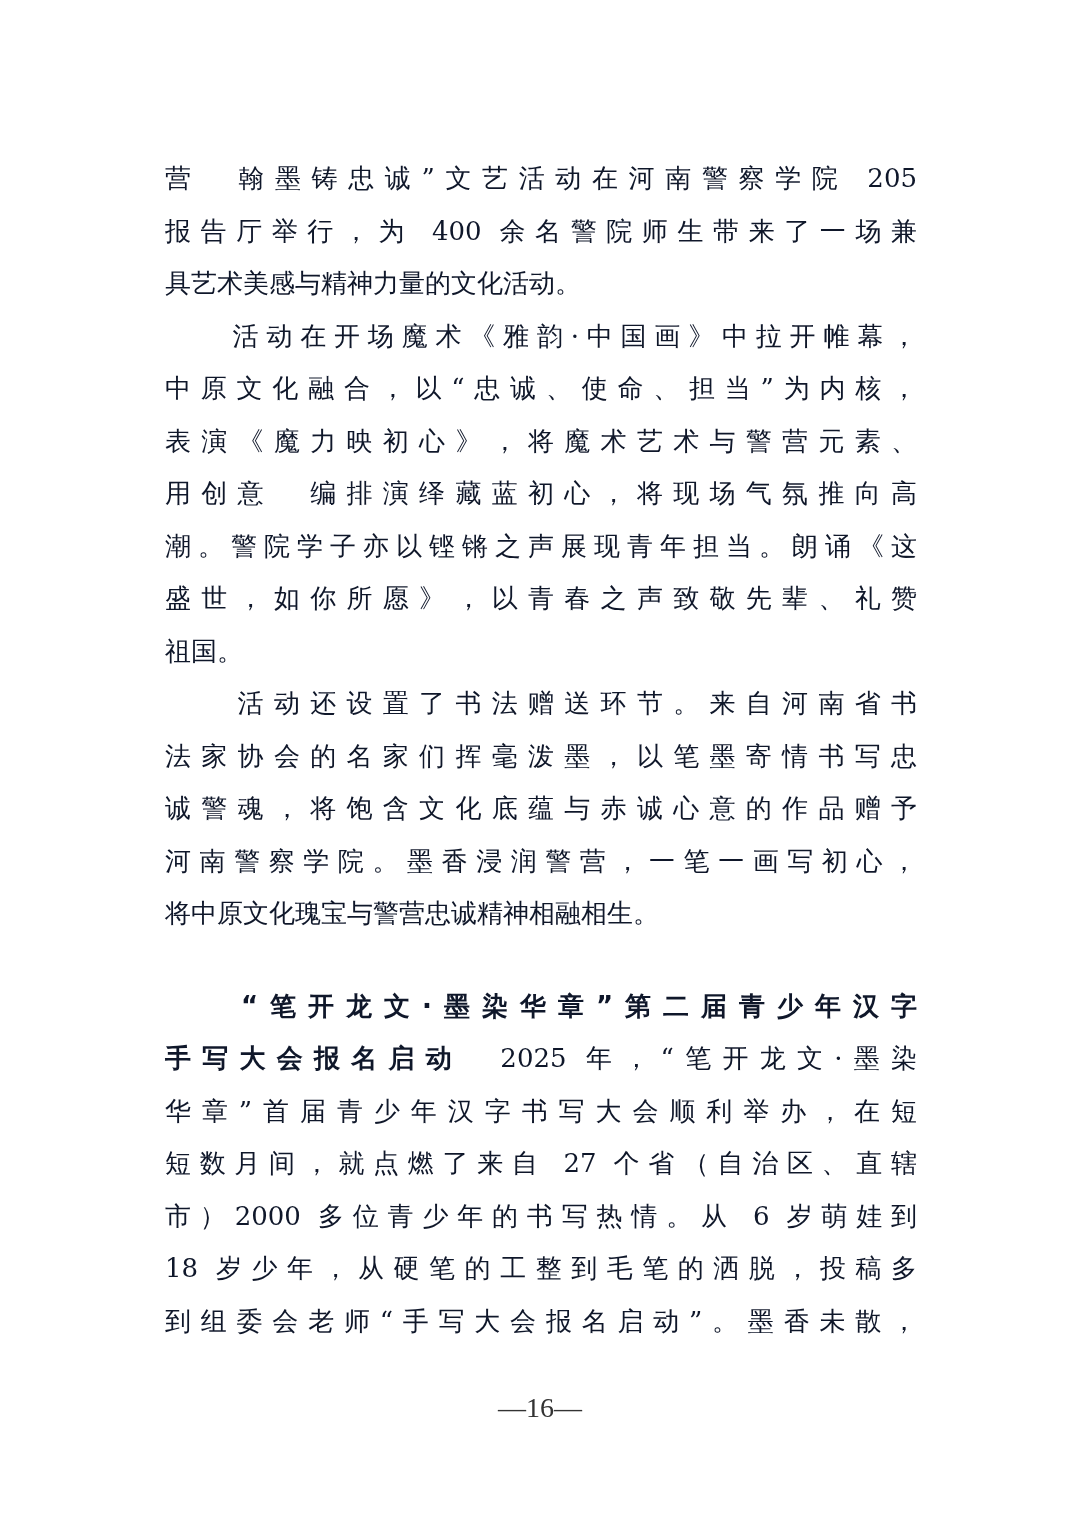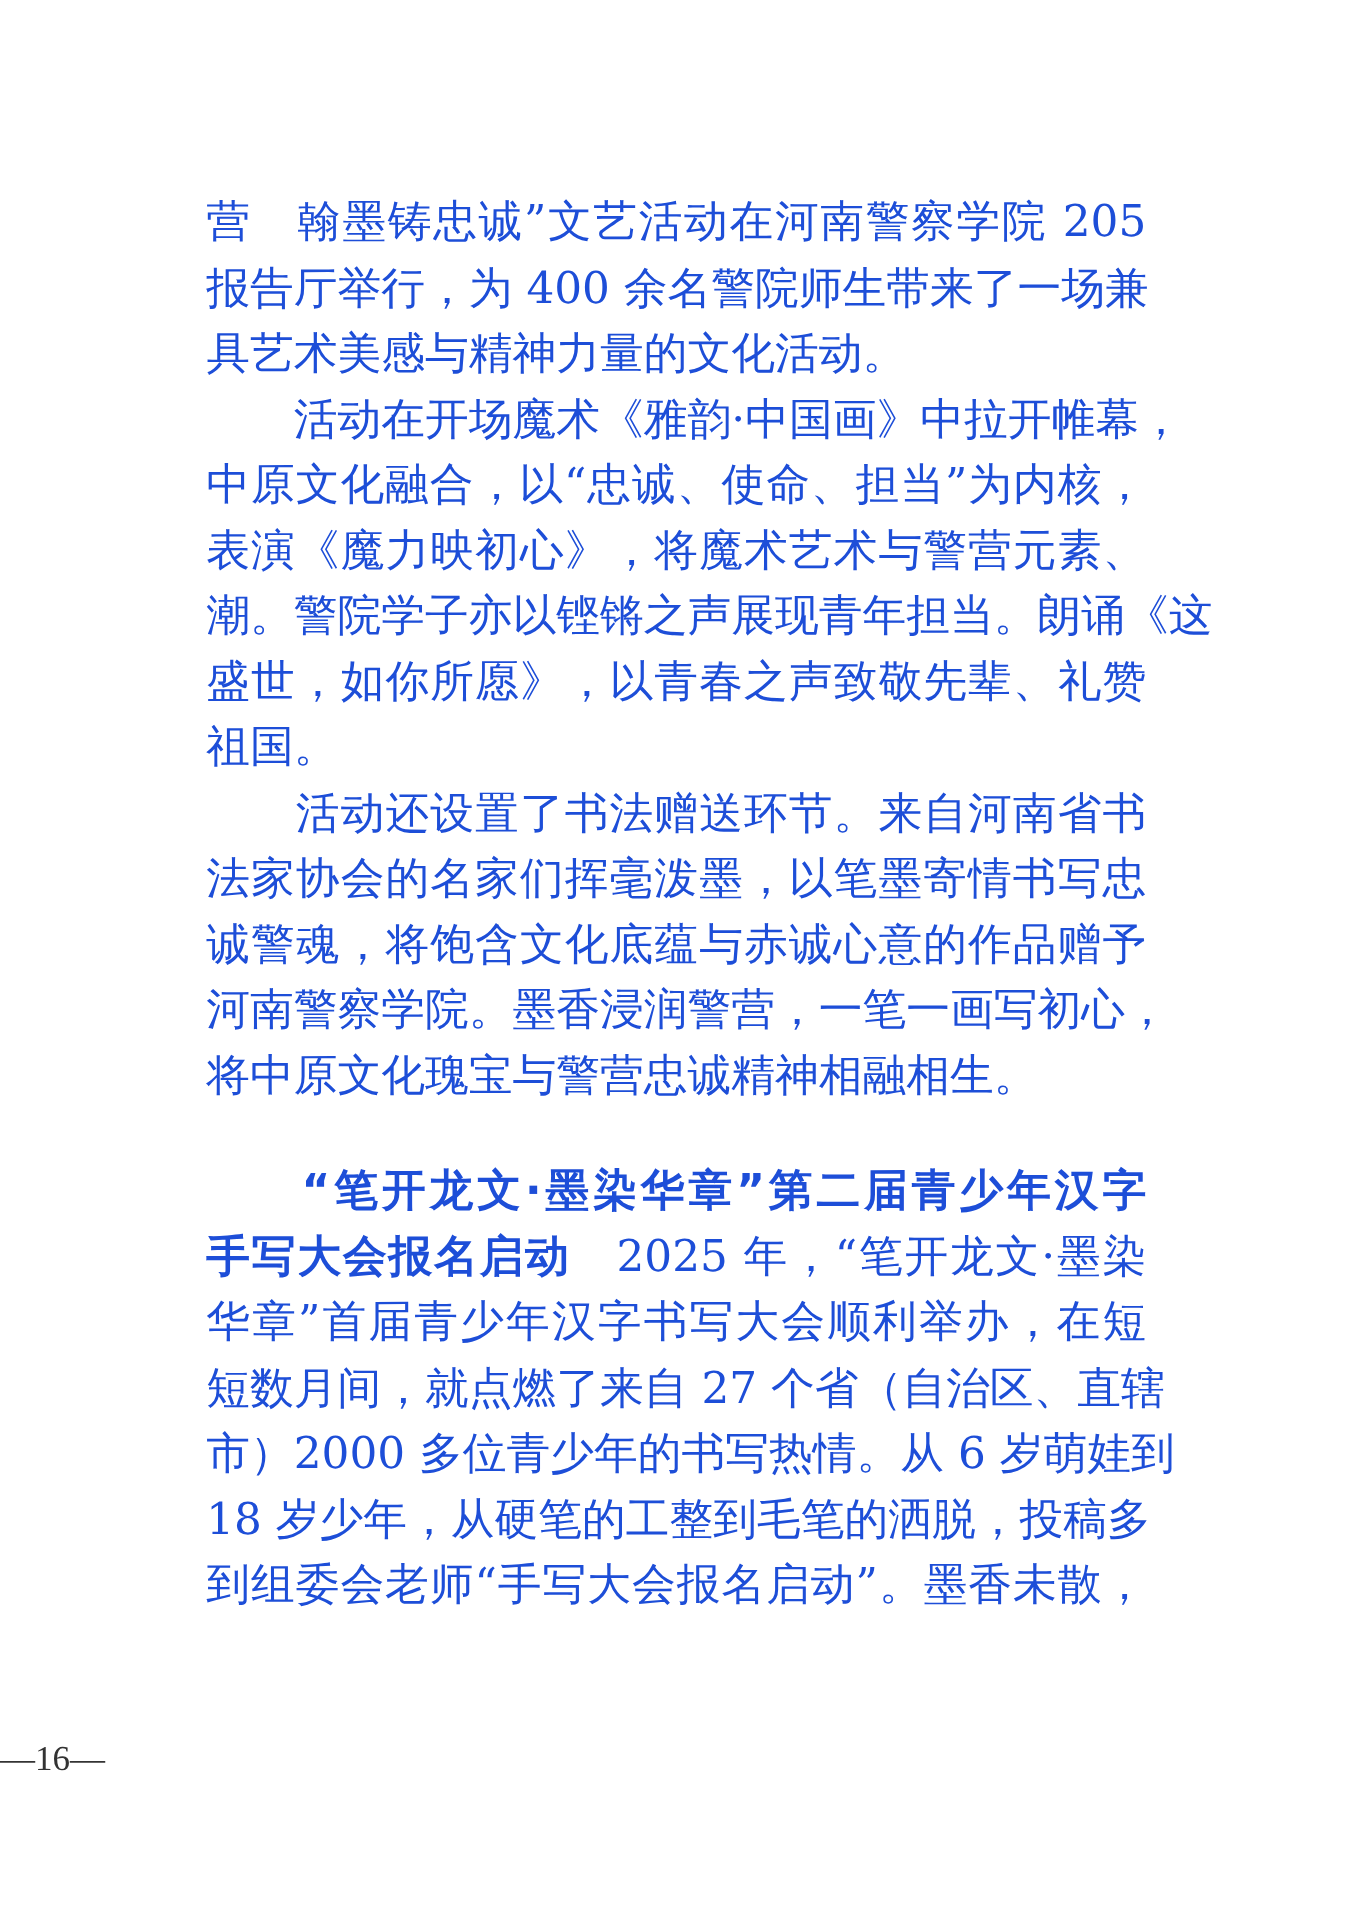--- a/index.html
+++ b/index.html
@@ -1,43 +1,44 @@
 <!DOCTYPE html>
 <html><head>
   <meta charset="utf-8">
   <style>
     html, body { margin: 0; padding: 0; background: #ffffff; }
     body { width: 1080px; height: 1525px; position: relative; overflow: hidden; }
     .page {
       position: absolute; left: 165px; top: 152px; width: 752px;
       font-family: "DejaVu Serif", "Liberation Serif", serif;
-      color: #1d4ed8; font-size: 35px; line-height: 52.5px;
+      color: #0f172a; font-size: 26px; line-height: 52.5px;
     }
     .line { display: block; white-space: nowrap; text-align: justify; text-align-last: justify; height: 52.5px; }
     .line.last { text-align-last: left; }
     .gap { height: 40px; }
     .bold { font-family: "DejaVu Sans", "Liberation Sans", sans-serif; font-weight: bold; }
     .footer {
-      position: absolute; left: 0; width: 1080px; top: 1392px; text-align: left;
+      position: absolute; left: 0; width: 1080px; top: 1392px; text-align: center;
       font-family: "Liberation Serif", "DejaVu Serif", serif; font-size: 28px; color: #333;
     }
   </style>
 </head>
 <body>
 
 <div class="page">
   <div>
     <span class="line">营　翰墨铸忠诚”文艺活动在河南警察学院 205</span>
     <span class="line">报告厅举行，为 400 余名警院师生带来了一场兼</span>
     <span class="line last">具艺术美感与精神力量的文化活动。</span>
   </div>
   <div>
     <span class="line">　　活动在开场魔术《雅韵·中国画》中拉开帷幕，</span>
     <span class="line">中原文化融合，以“忠诚、使命、担当”为内核，</span>
     <span class="line">表演《魔力映初心》，将魔术艺术与警营元素、</span>
+    <span class="line">用创意　编排演绎藏蓝初心，将现场气氛推向高</span>
     <span class="line">潮。警院学子亦以铿锵之声展现青年担当。朗诵《这</span>
     <span class="line">盛世，如你所愿》，以青春之声致敬先辈、礼赞</span>
     <span class="line last">祖国。</span>
   </div>
   <div>
     <span class="line">　　活动还设置了书法赠送环节。来自河南省书</span>
     <span class="line">法家协会的名家们挥毫泼墨，以笔墨寄情书写忠</span>
     <span class="line">诚警魂，将饱含文化底蕴与赤诚心意的作品赠予</span>
     <span class="line">河南警察学院。墨香浸润警营，一笔一画写初心，</span>
     <span class="line last">将中原文化瑰宝与警营忠诚精神相融相生。</span>

